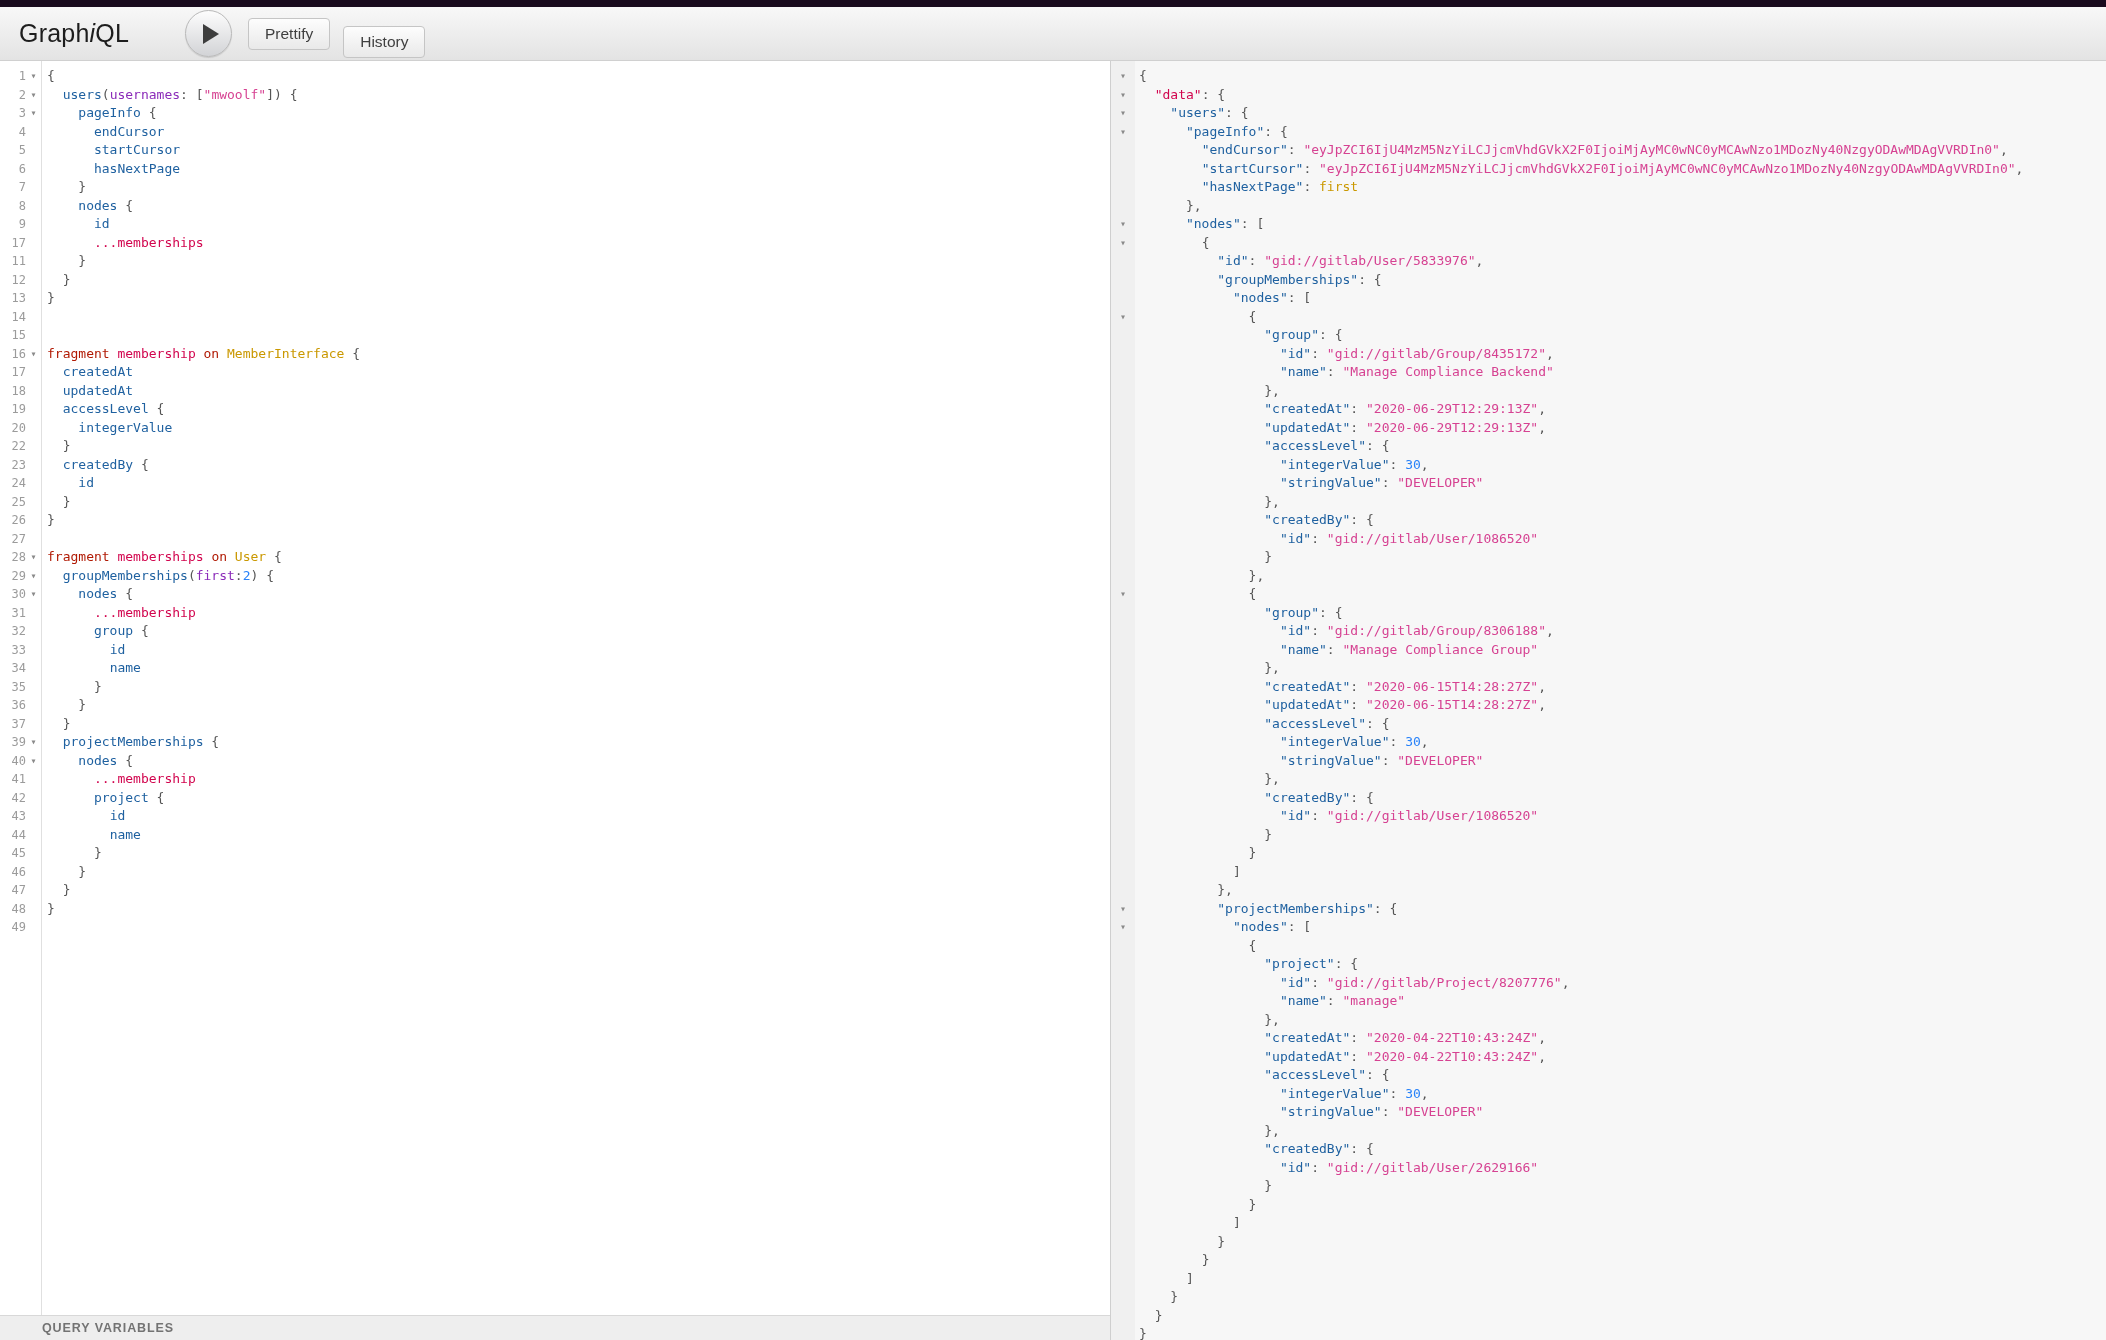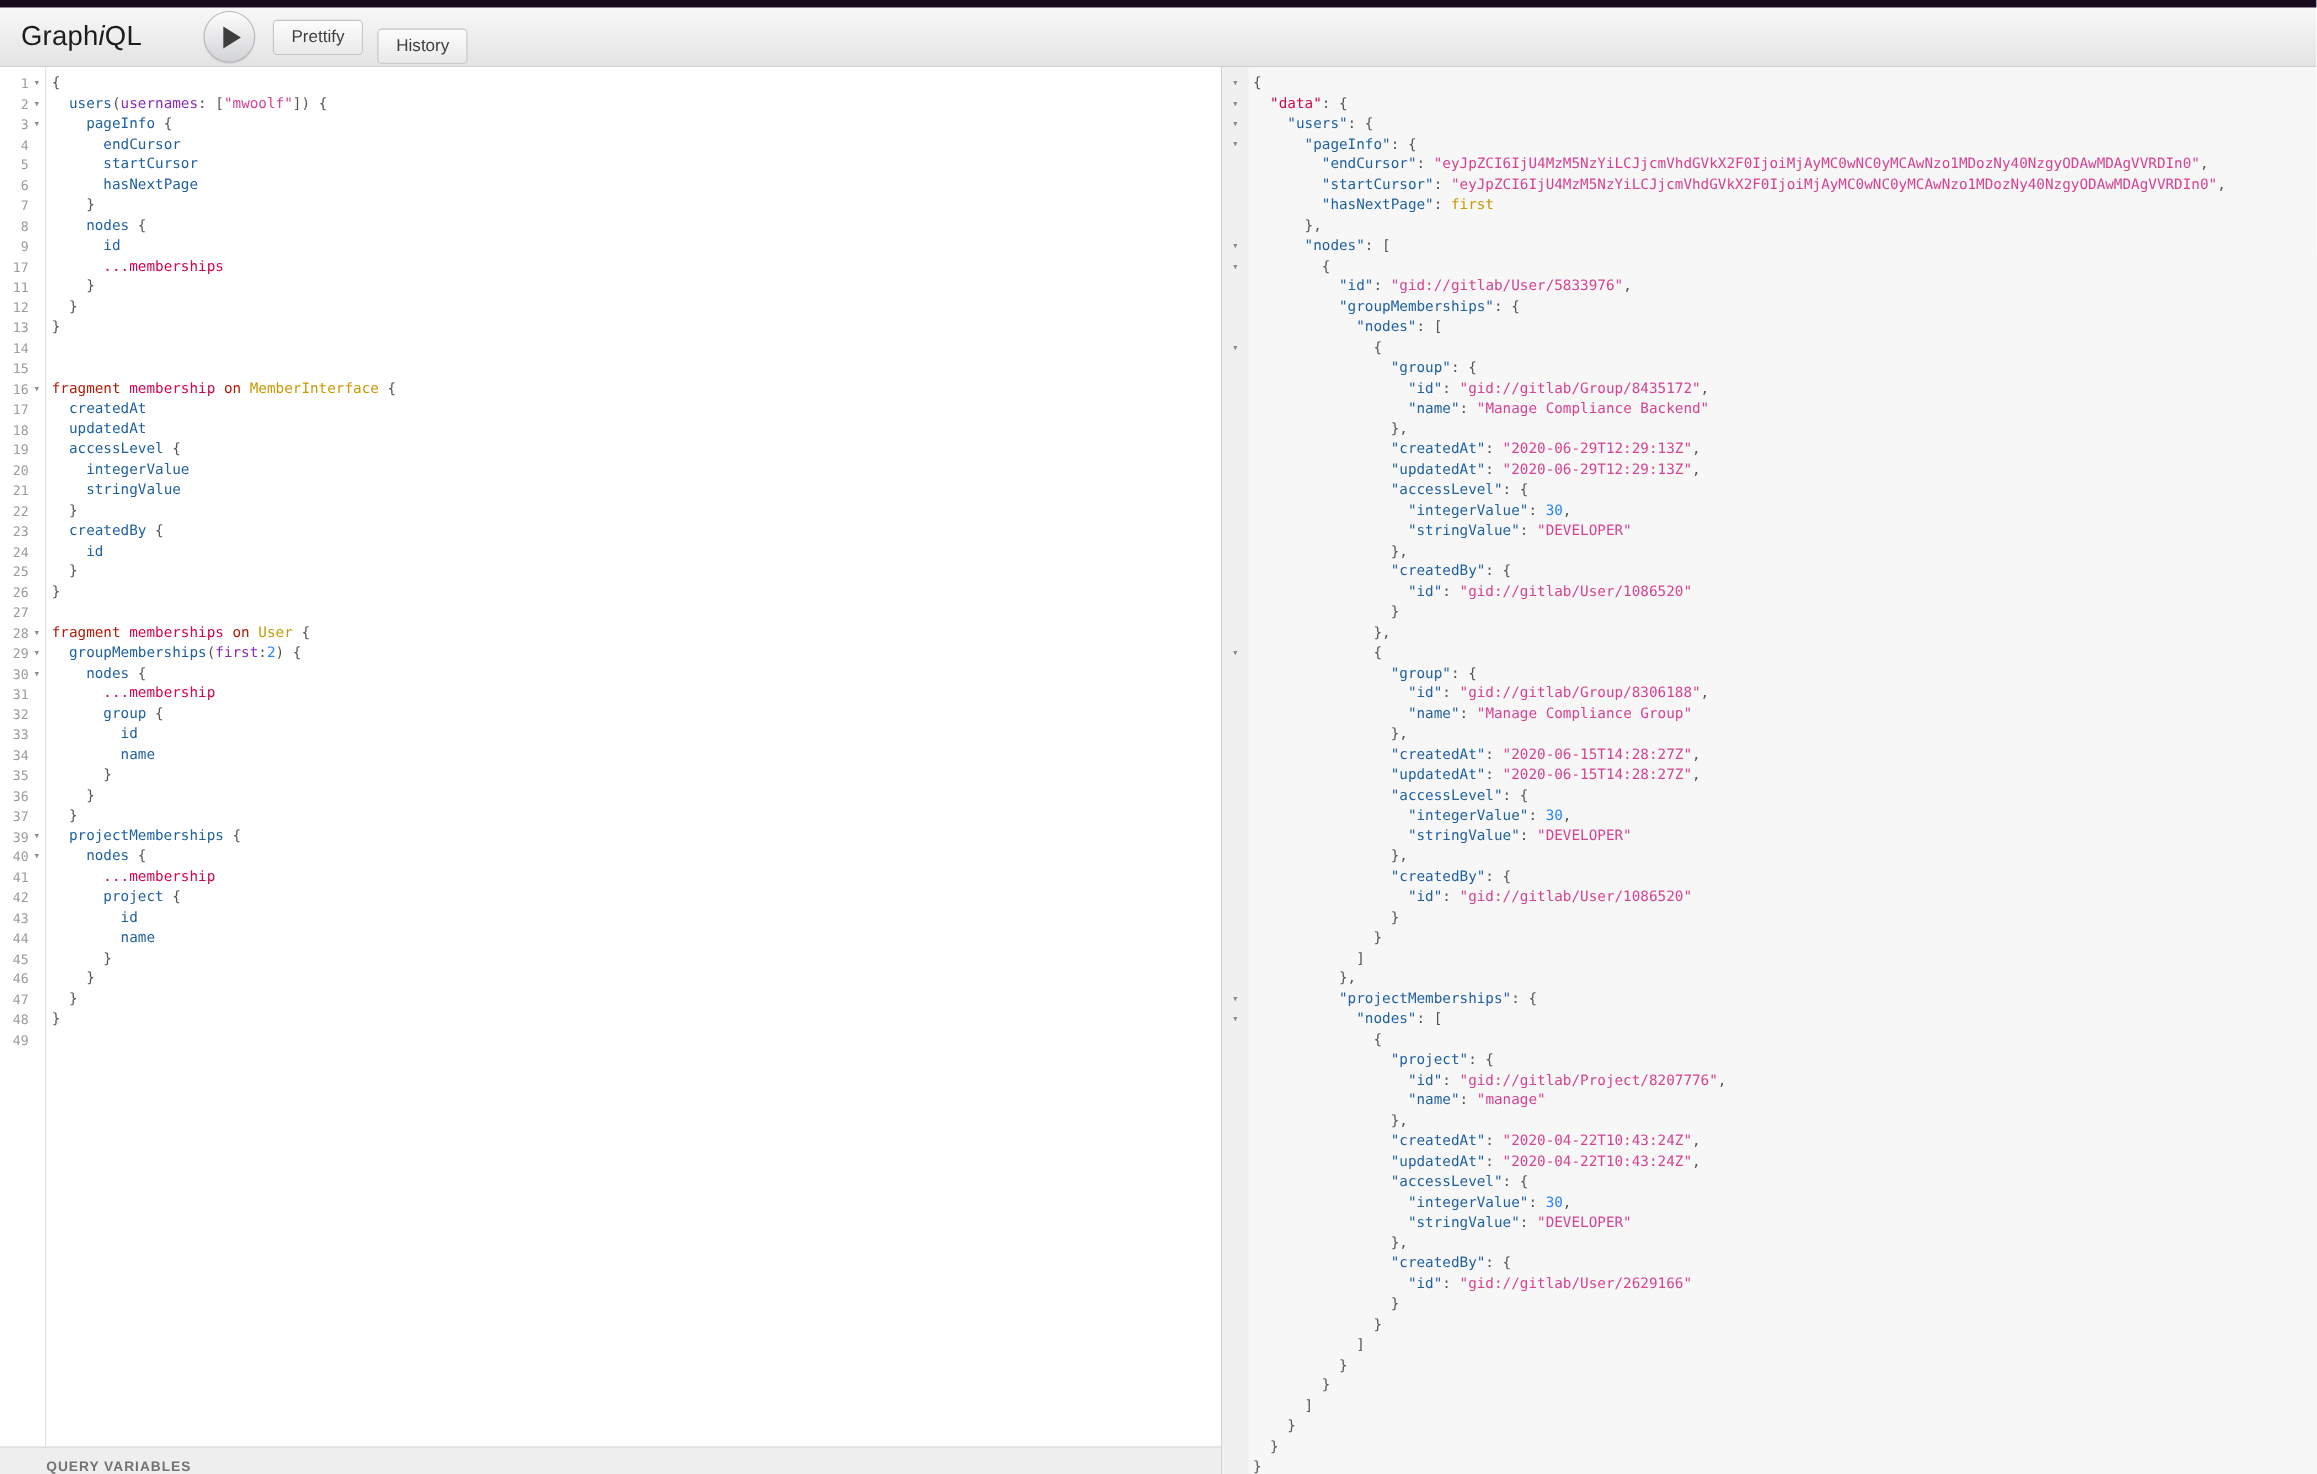--- a/index.html
+++ b/index.html
@@ -64,21 +64,21 @@
   .tok-a{color:var(--tok-a,#8B2BB9);}
   .tok-s{color:var(--tok-s,#D64292);}
   .tok-k{color:var(--tok-k,#B11A04);}
   .tok-d{color:var(--tok-d,#D2054E);}
   .tok-t{color:var(--tok-t,#CA9800);}
   .tok-n{color:var(--tok-n,#2882F9);}
   
   .varbar{
     position:absolute;left:0;right:0;bottom:0;height:25px;box-sizing:border-box;
     background:var(--ui-varbar_bg,#eeeeee);border-top:1px solid #d8d8d8;
-    display:flex;align-items:flex-end;padding-left:42px;cursor:pointer;
+    display:flex;align-items:center;padding-left:42px;cursor:pointer;
   }
   .varbar-title{
     font-size:12.5px;font-weight:bold;color:var(--ui-varbar_text,#737373);
     letter-spacing:.9px;
   }
 </style>
 </head>
 <body>
 
 <div class="topstrip"></div>
@@ -109,21 +109,20 @@
         <div class="cm-line"><span class="ln">11</span><span class="fold"></span><span class="code">    <span class="tok-p">}</span></span></div>
         <div class="cm-line"><span class="ln">12</span><span class="fold"></span><span class="code">  <span class="tok-p">}</span></span></div>
         <div class="cm-line"><span class="ln">13</span><span class="fold"></span><span class="code"><span class="tok-p">}</span></span></div>
         <div class="cm-line"><span class="ln">14</span><span class="fold"></span><span class="code"></span></div>
         <div class="cm-line"><span class="ln">15</span><span class="fold"></span><span class="code"></span></div>
         <div class="cm-line"><span class="ln">16</span><span class="fold">▾</span><span class="code"><span class="tok-k">fragment </span><span class="tok-d">membership </span><span class="tok-k">on </span><span class="tok-t">MemberInterface </span><span class="tok-p">{</span></span></div>
         <div class="cm-line"><span class="ln">17</span><span class="fold"></span><span class="code">  <span class="tok-f">createdAt</span></span></div>
         <div class="cm-line"><span class="ln">18</span><span class="fold"></span><span class="code">  <span class="tok-f">updatedAt</span></span></div>
         <div class="cm-line"><span class="ln">19</span><span class="fold"></span><span class="code">  <span class="tok-f">accessLevel</span><span class="tok-p"> {</span></span></div>
         <div class="cm-line"><span class="ln">20</span><span class="fold"></span><span class="code">    <span class="tok-f">integerValue</span></span></div>
-        <div class="cm-line"><span class="ln">21</span><span class="fold"></span><span class="code">    <span class="tok-f">stringValue</span></span></div>
         <div class="cm-line"><span class="ln">22</span><span class="fold"></span><span class="code">  <span class="tok-p">}</span></span></div>
         <div class="cm-line"><span class="ln">23</span><span class="fold"></span><span class="code">  <span class="tok-f">createdBy</span><span class="tok-p"> {</span></span></div>
         <div class="cm-line"><span class="ln">24</span><span class="fold"></span><span class="code">    <span class="tok-f">id</span></span></div>
         <div class="cm-line"><span class="ln">25</span><span class="fold"></span><span class="code">  <span class="tok-p">}</span></span></div>
         <div class="cm-line"><span class="ln">26</span><span class="fold"></span><span class="code"><span class="tok-p">}</span></span></div>
         <div class="cm-line"><span class="ln">27</span><span class="fold"></span><span class="code"></span></div>
         <div class="cm-line"><span class="ln">28</span><span class="fold">▾</span><span class="code"><span class="tok-k">fragment </span><span class="tok-d">memberships </span><span class="tok-k">on </span><span class="tok-t">User </span><span class="tok-p">{</span></span></div>
         <div class="cm-line"><span class="ln">29</span><span class="fold">▾</span><span class="code">  <span class="tok-f">groupMemberships</span><span class="tok-p">(</span><span class="tok-a">first</span><span class="tok-p">:</span><span class="tok-n">2</span><span class="tok-p">) {</span></span></div>
         <div class="cm-line"><span class="ln">30</span><span class="fold">▾</span><span class="code">    <span class="tok-f">nodes</span><span class="tok-p"> {</span></span></div>
         <div class="cm-line"><span class="ln">31</span><span class="fold"></span><span class="code">      <span class="tok-d">...membership</span></span></div>

